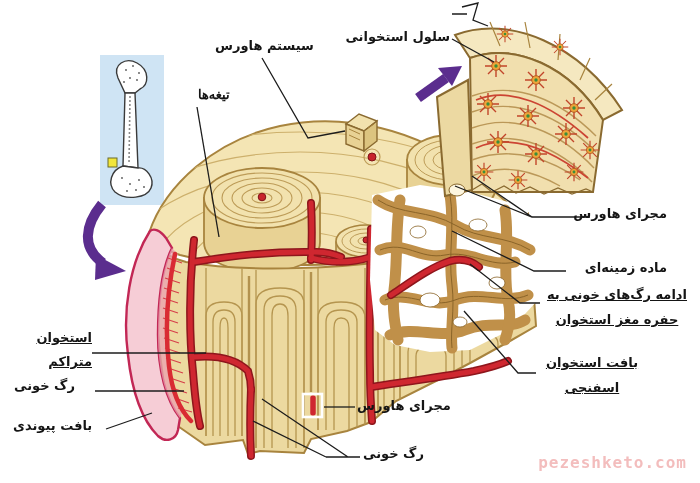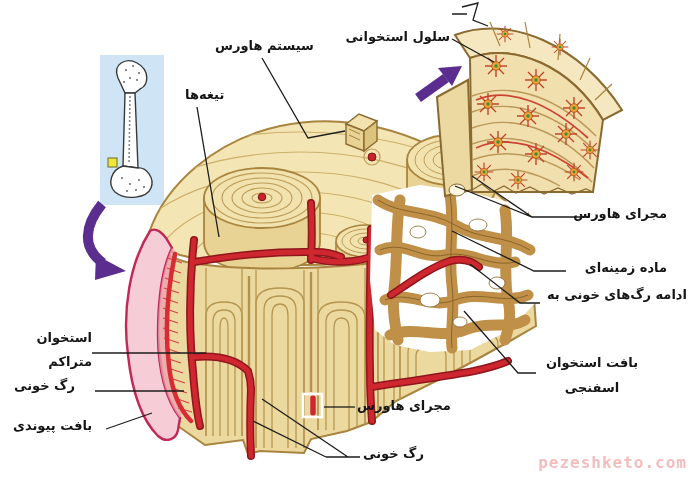--- a/index.html
+++ b/index.html
@@ -1,21 +1,21 @@
 <!DOCTYPE html>
 <html><head>
 <meta charset="utf-8">
 <style>
   html,body{margin:0;padding:0;background:#fff;}
   #stage{position:relative;width:700px;height:483px;background:#ffffff;overflow:hidden;
          font-family:"DejaVu Sans","Liberation Sans",sans-serif;}
   #art{position:absolute;left:0;top:0;}
   .lbl{position:absolute;font-size:13px;font-weight:700;color:#151515;
        white-space:nowrap;direction:rtl;line-height:20px;}
-  .lbl2{white-space:normal;text-align:center;line-height:25px;}
+  .lbl2{white-space:normal;text-align:center;line-height:25px;text-decoration:underline;}
   .ltr{direction:ltr;}
   #watermark{position:absolute;right:13px;top:453px;font-family:"DejaVu Sans Mono","Liberation Mono",monospace;
        font-size:16px;font-weight:700;color:#f3bdbd;letter-spacing:1px;margin-left:28px;}
 </style>
 </head>
 <body>
 
 <div id="stage">
 
 <svg id="art" width="700" height="483" viewBox="0 0 700 483">
@@ -276,25 +276,26 @@
     <path d="M92,353 L206,353"></path>
     <path d="M95,391 L184,391"></path>
     <path d="M106,429 L152,413"></path>
     <path d="M355,407 L324,407"></path>
     <path d="M360,457 L326,457 M326,457 L253,421 M348,457 L262,399"></path>
   </g>
 </svg>
 
 <div class="lbl" style="right:250px;top:27px;margin-left:25px;">سلول استخوانی</div>
 <div class="lbl" style="left:215px;top:36px;">سیستم هاورس</div>
-<div class="lbl" style="left:185px;top:85px;">تیغه‌ها</div>
+<div class="lbl" style="left:198px;top:85px;font-family:Liberation Serif, serif;">تیغه‌ها</div>
 <div class="lbl" style="right:33px;top:204px;">مجرای هاورس</div>
 <div class="lbl" style="right:33px;top:258px;">ماده زمینه‌ای</div>
 <div class="lbl lbl2" style="right:8px;top:282px;width:150px;">
   <span>ادامه رگ‌های خونی به</span><br>
+  <span>حفره مغز استخوان</span>
 </div>
 <div class="lbl lbl2" style="right:58px;top:350px;width:100px;">
   <span>بافت استخوان</span><br>
   <span>اسفنجی</span>
 </div>
 <div class="lbl lbl2" style="left:20px;top:326px;width:72px;line-height:24px;text-align:right;">
   <span>استخوان</span><br>
   <span>متراکم</span>
 </div>
 <div class="lbl" style="left:14px;top:376px;">رگ خونی</div>

